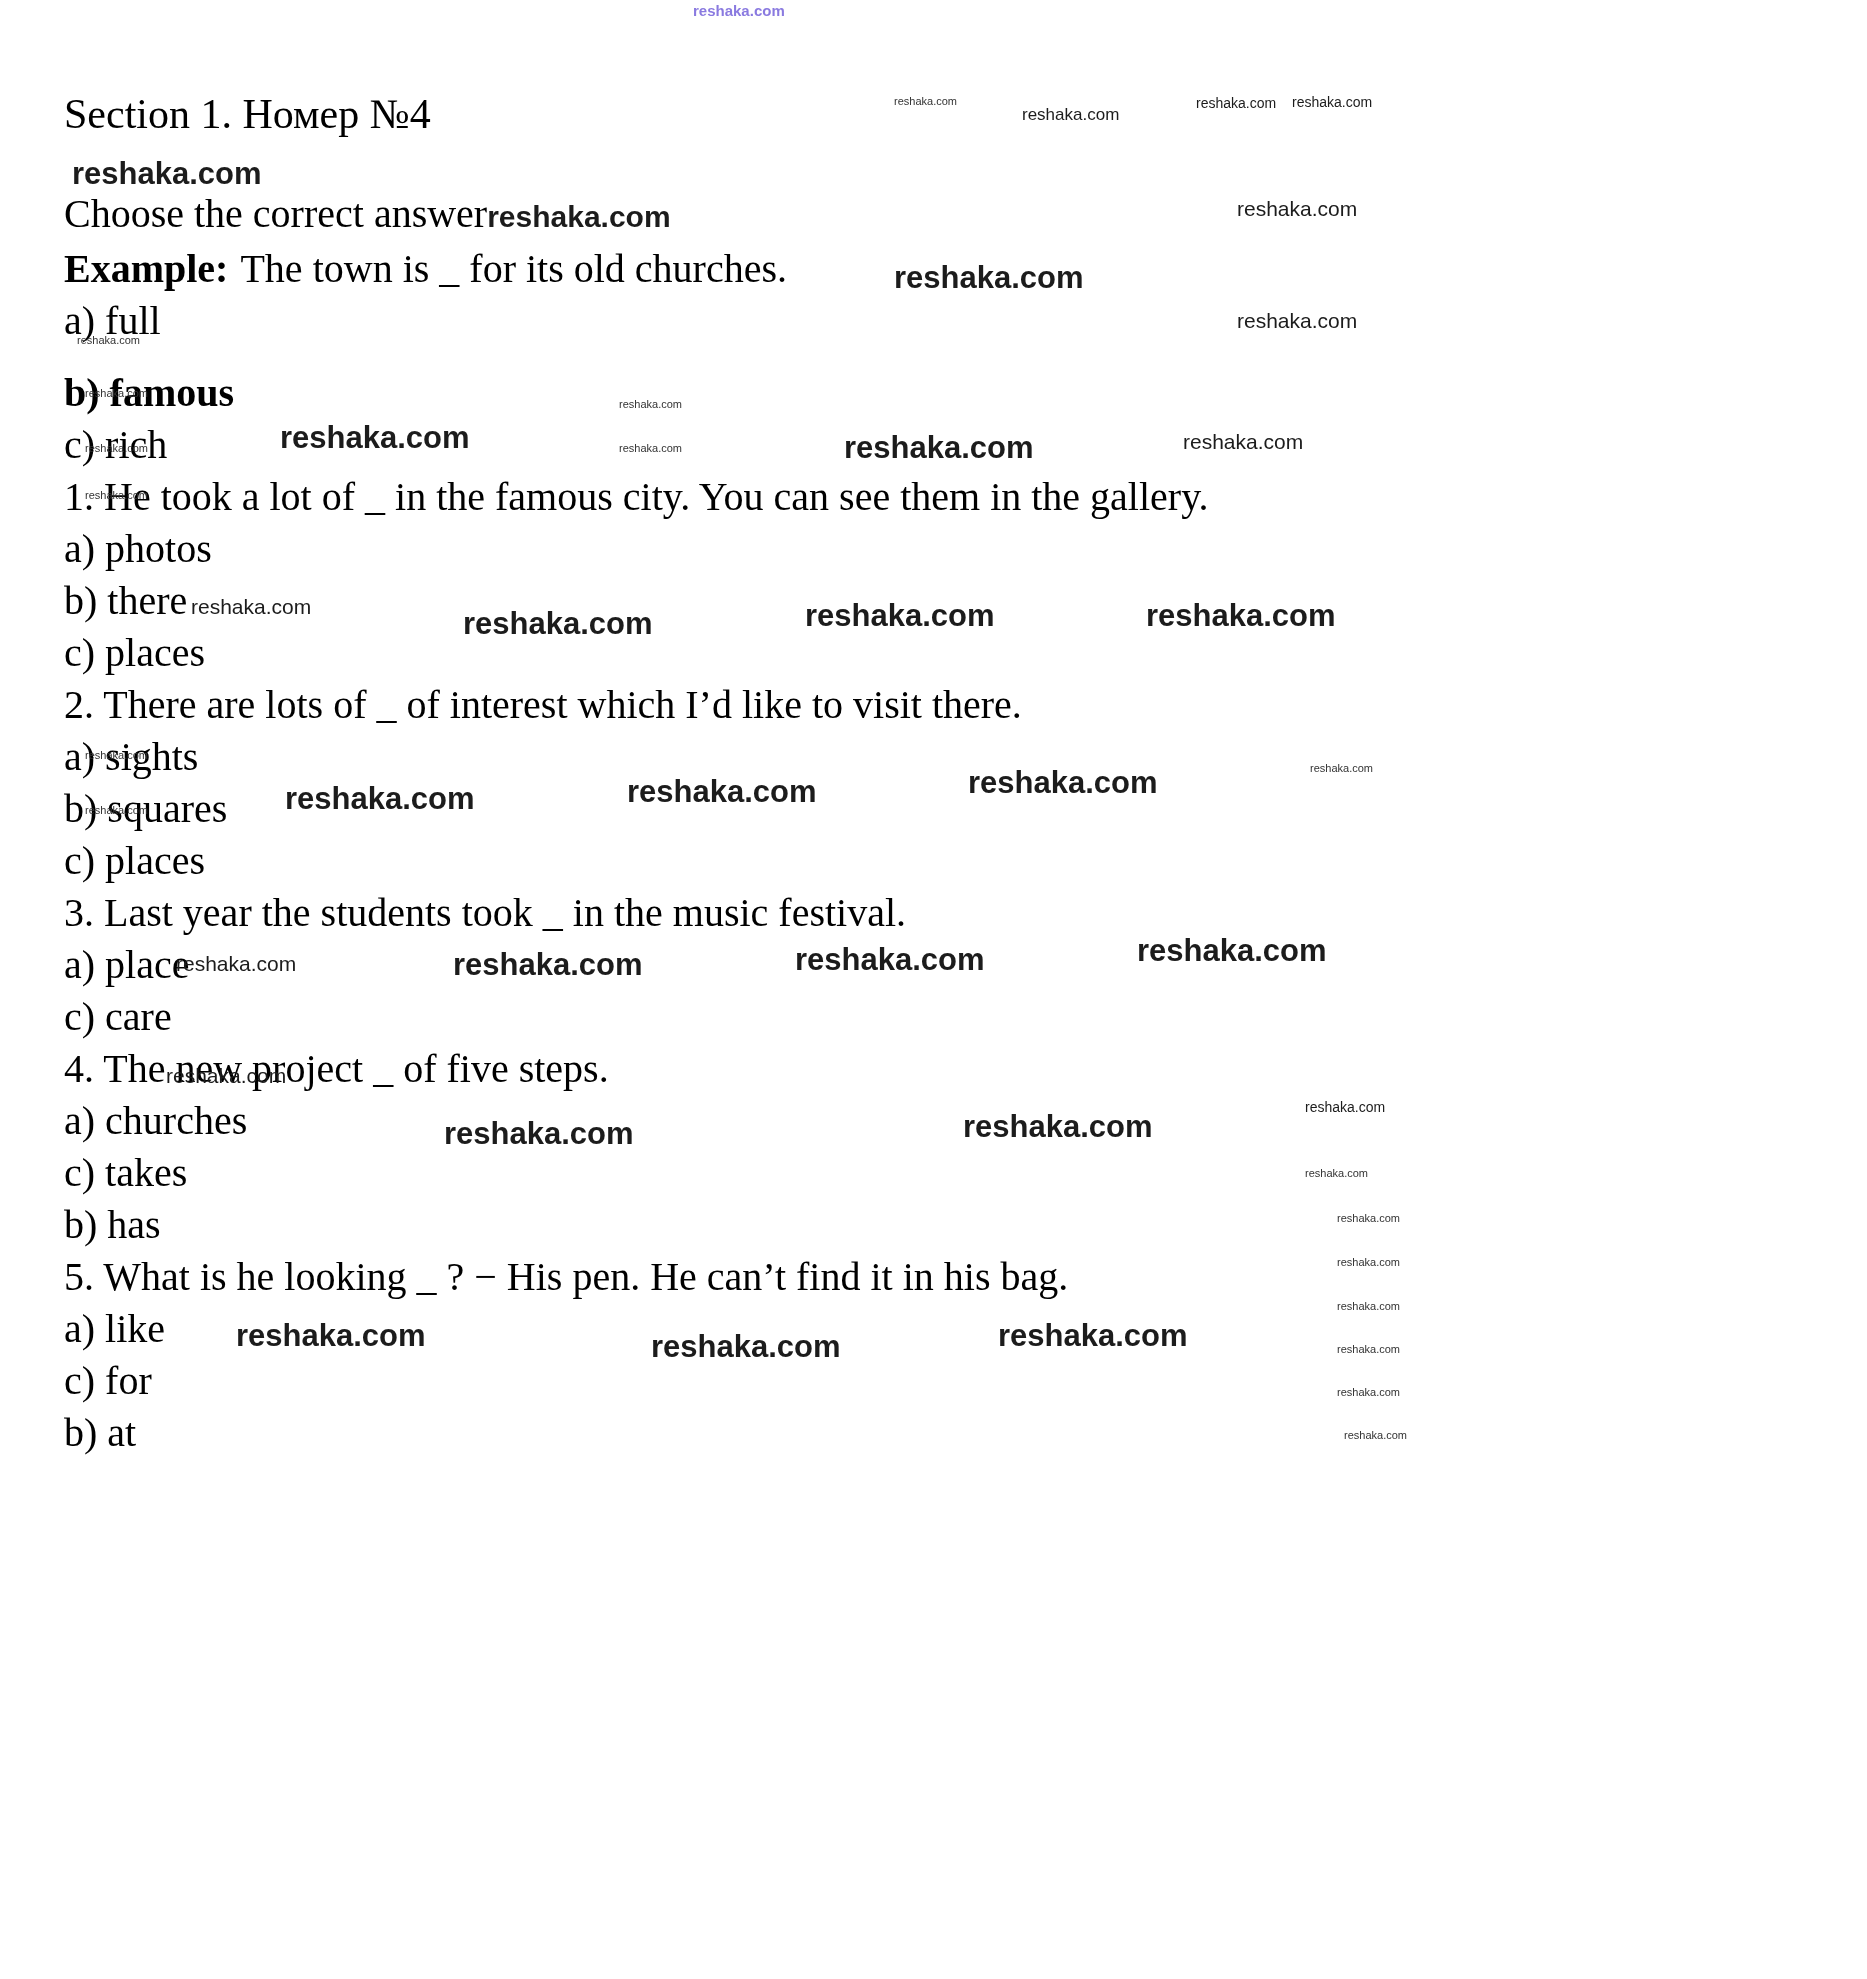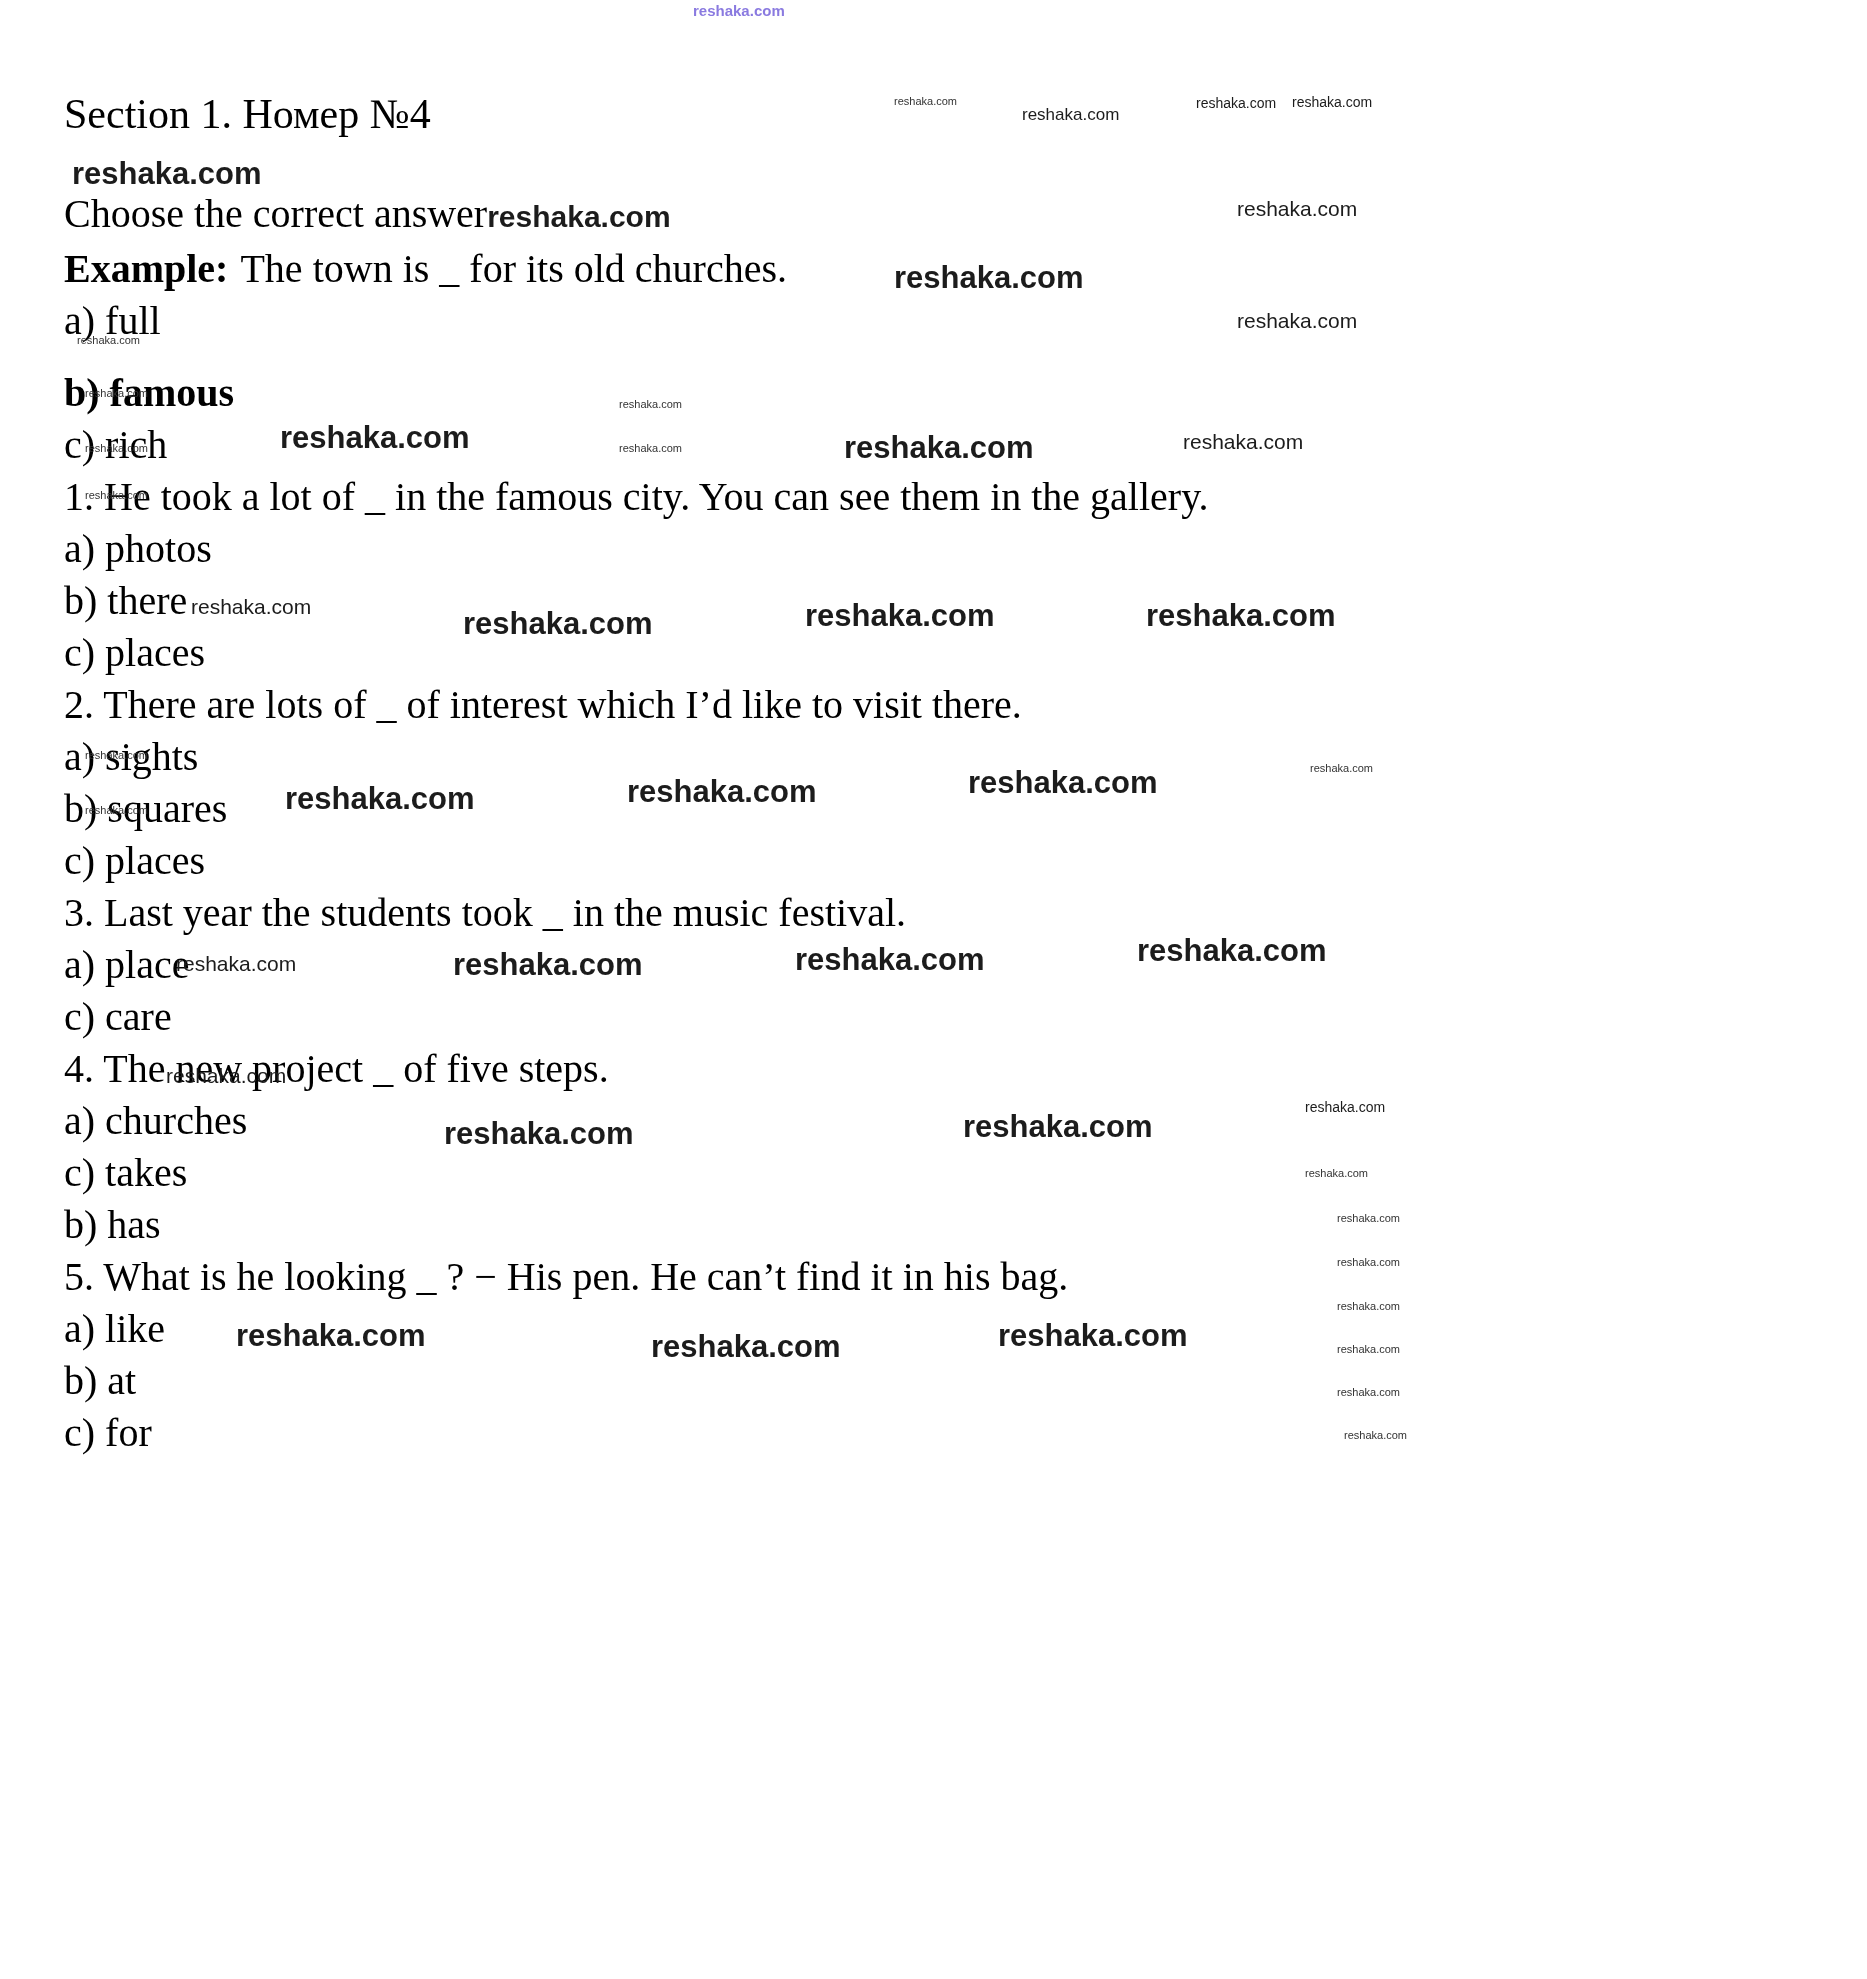--- a/index.html
+++ b/index.html
@@ -101,22 +101,22 @@
     <div class="option-line">a) place</div>
     <div class="option-line">c) care</div>
 
     <div class="question-line">4. The new project _ of five steps.</div>
     <div class="option-line">a) churches</div>
     <div class="option-line">c) takes</div>
     <div class="option-line">b) has</div>
 
     <div class="question-line">5. What is he looking _ ? − His pen. He can’t find it in his bag.</div>
     <div class="option-line">a) like</div>
+    <div class="option-line">c) for</div>
     <div class="option-line">b) at</div>
-    <div class="option-line">c) for</div>
 
   </div>
 
   <div class="wm-layer">
     <span class="wm w-top" style="left:693px; top:2px;">reshaka.com</span>
     <span class="wm w-xs" style="left:894px; top:95px;">reshaka.com</span>
     <span class="wm w-17" style="left:1022px; top:105px;">reshaka.com</span>
     <span class="wm w-sm" style="left:1196px; top:95px;">reshaka.com</span>
     <span class="wm w-sm" style="left:1292px; top:94px;">reshaka.com</span>
     <span class="wm w-lg" style="left:72px; top:156px;">reshaka.com</span>

